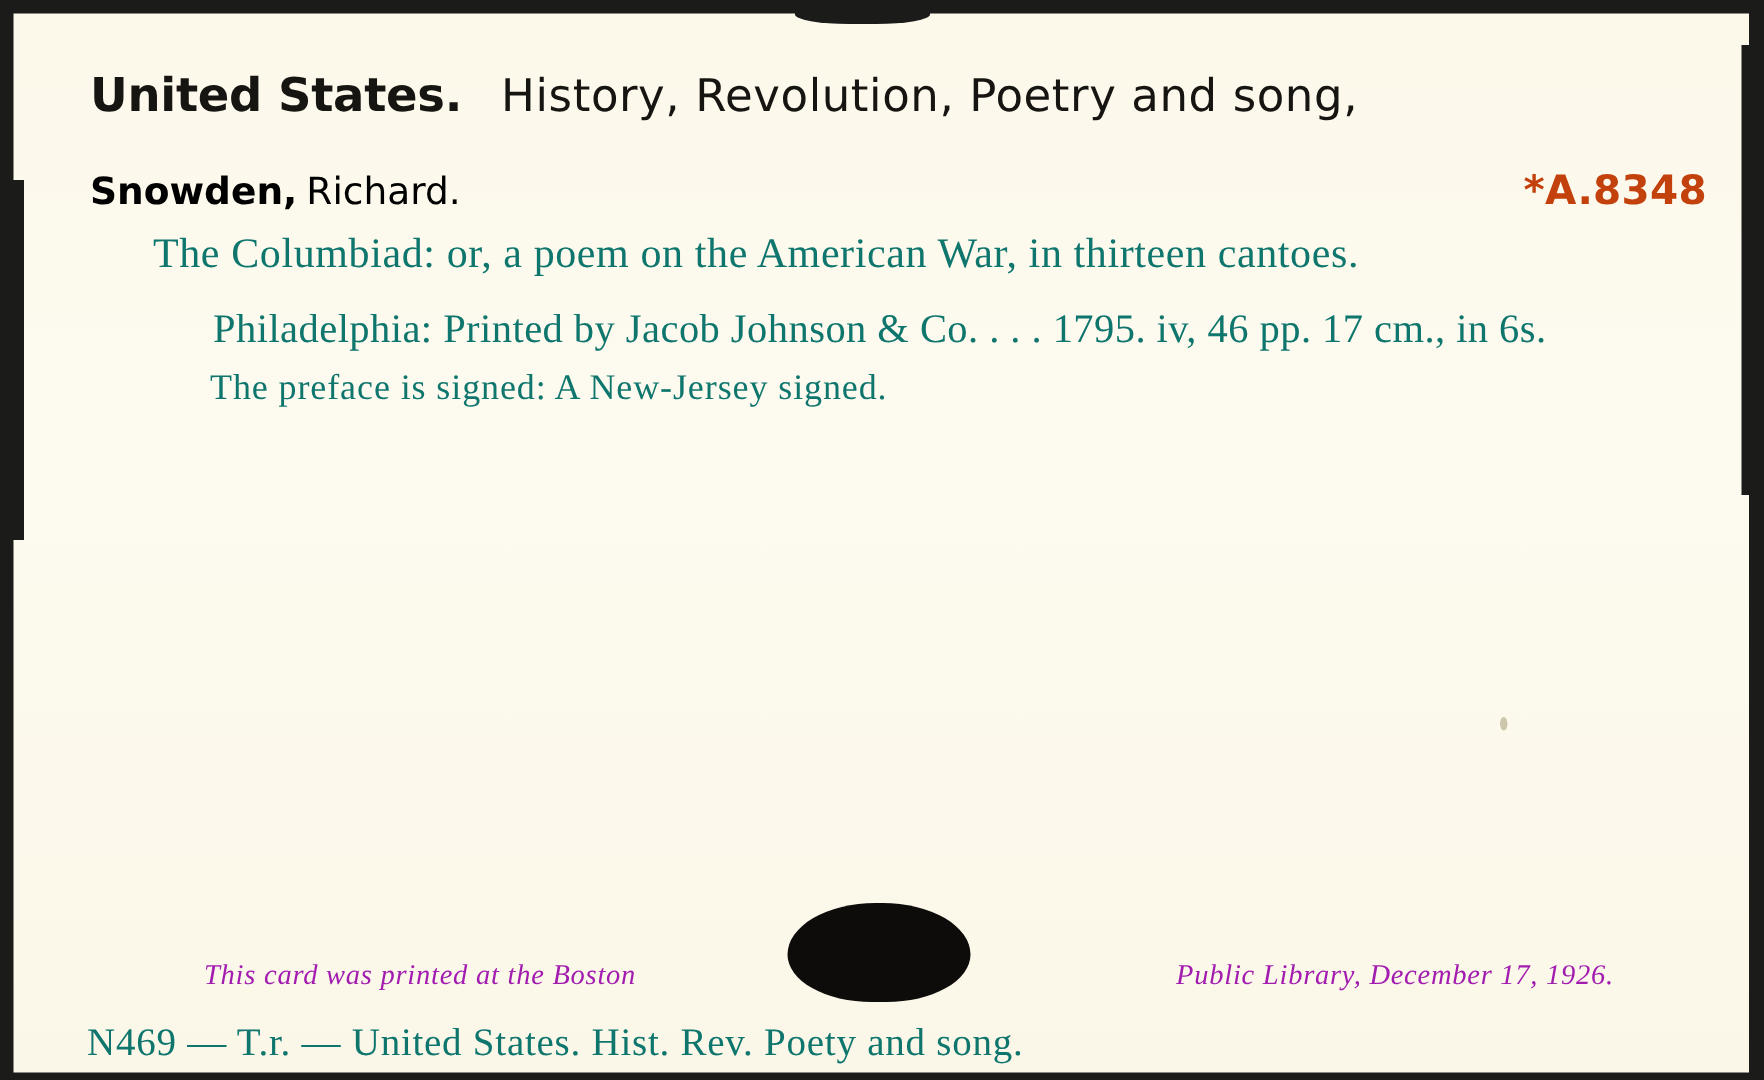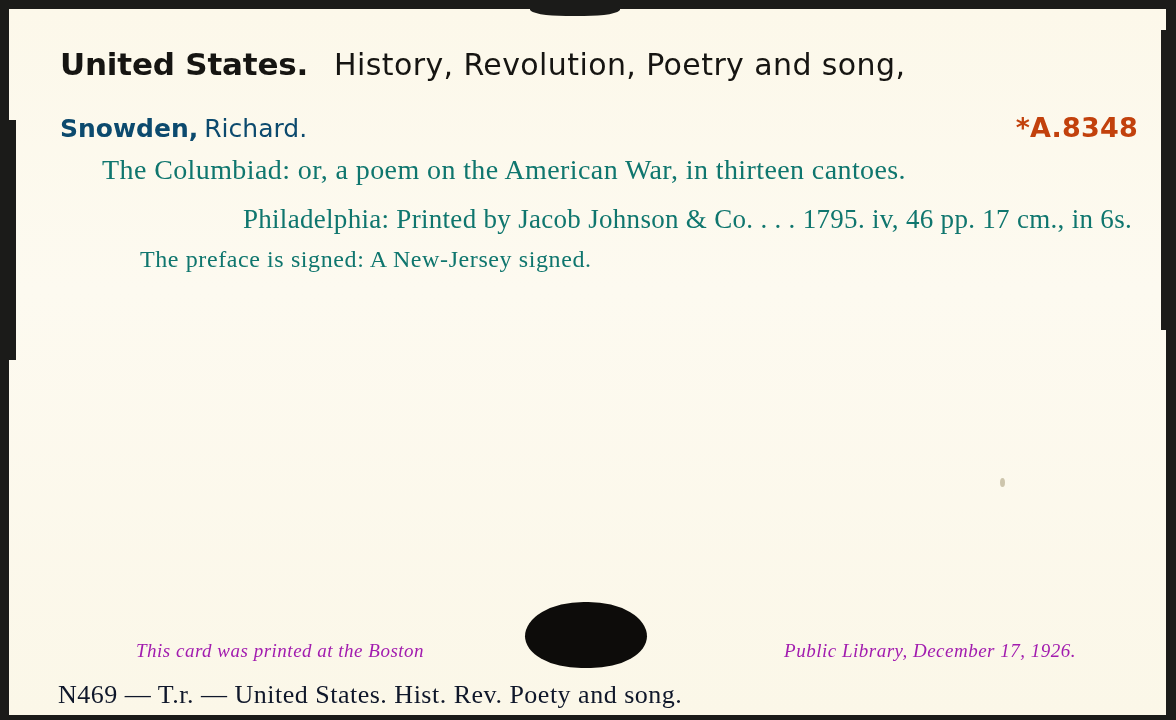--- a/index.html
+++ b/index.html
@@ -95,21 +95,21 @@
     top: 112px;
     left: 60px;
     right: 38px;
     display: flex;
     justify-content: space-between;
     align-items: baseline;
   }
   .author {
     font-family: "DejaVu Sans", sans-serif;
     font-size: 25px;
-    color: #0c4a6e;
+    color: #000000;
   }
   .author .surname { font-weight: bold; }
   .author .forename { font-weight: normal; margin-left: 6px; }
   .callnumber {
     font-family: "DejaVu Sans", sans-serif;
     font-weight: bold;
     font-size: 27px;
     color: #c2410c;
     letter-spacing: 0.2px;
   }
@@ -135,21 +135,20 @@
     margin: 0;
     padding-right: 20px;
     line-height: 36px;
   }
   .imprint-para {
     text-indent: 82px;
     font-size: 27px;
     margin: 13px 0 0 0;
     line-height: 37px;
     padding-right: 18px;
-    text-align: right;
   }
   .note-para {
     margin: 6px 0 0 80px;
     font-size: 24px;
     line-height: 30px;
     letter-spacing: 0.6px;
   }
 
   
   .printed-line {
@@ -176,21 +175,21 @@
   }
 
   
   .tracing {
     position: absolute;
     bottom: 10px;
     left: 58px;
     font-family: "Liberation Serif", serif;
     font-size: 26px;
     letter-spacing: 0.5px;
-    color: #0f172a;
+    color: #0f766e;
     white-space: nowrap;
   }
 
   
   .speck {
     position: absolute;
     top: 478px;
     left: 1000px;
     width: 5px;
     height: 9px;

